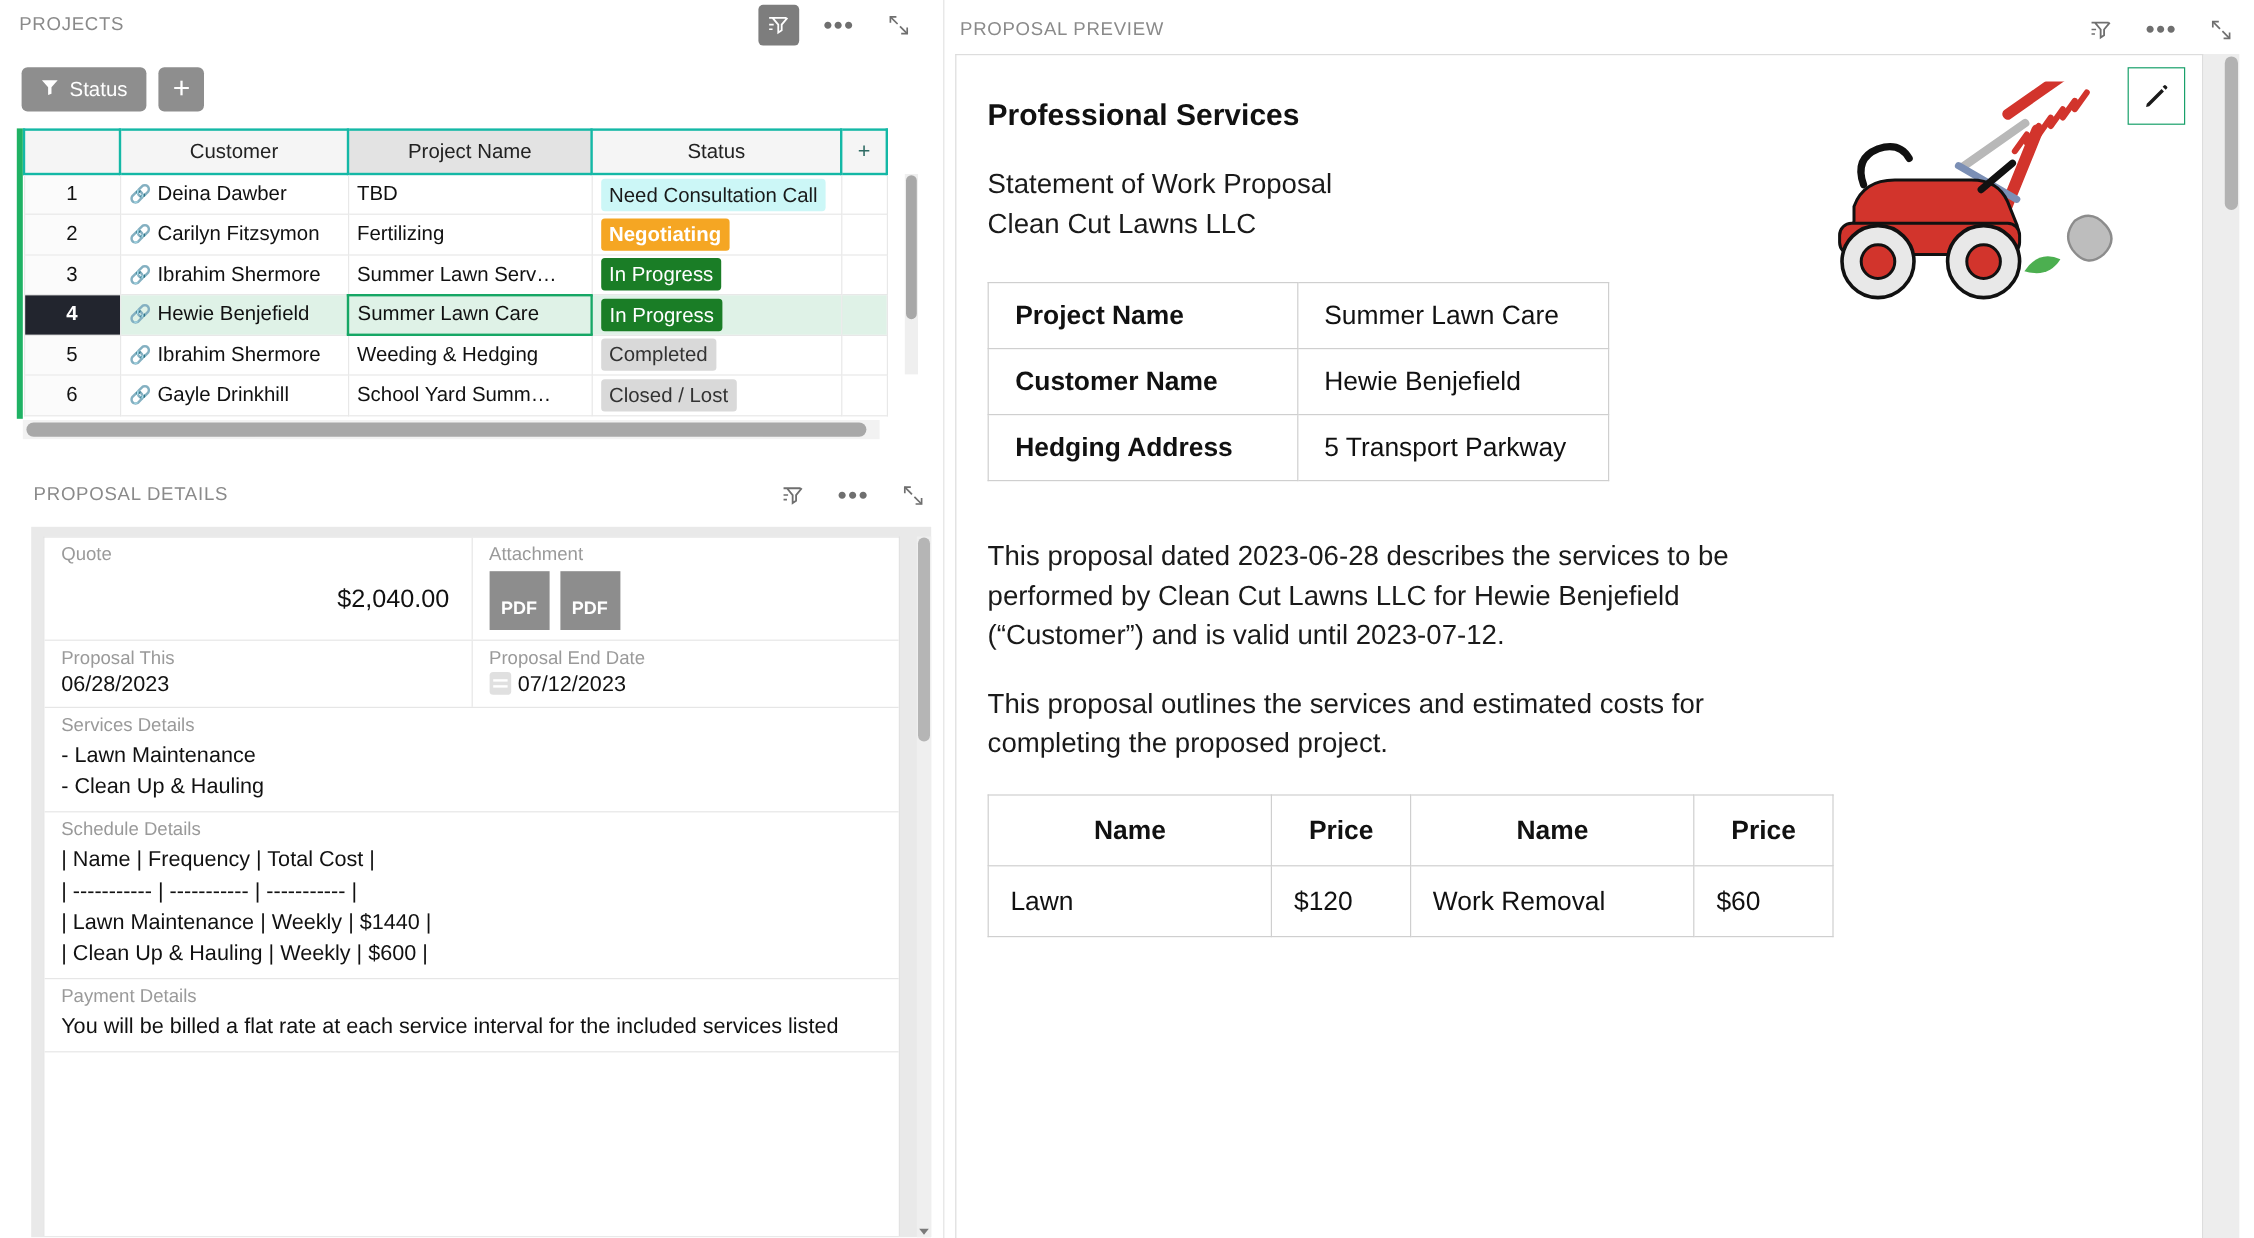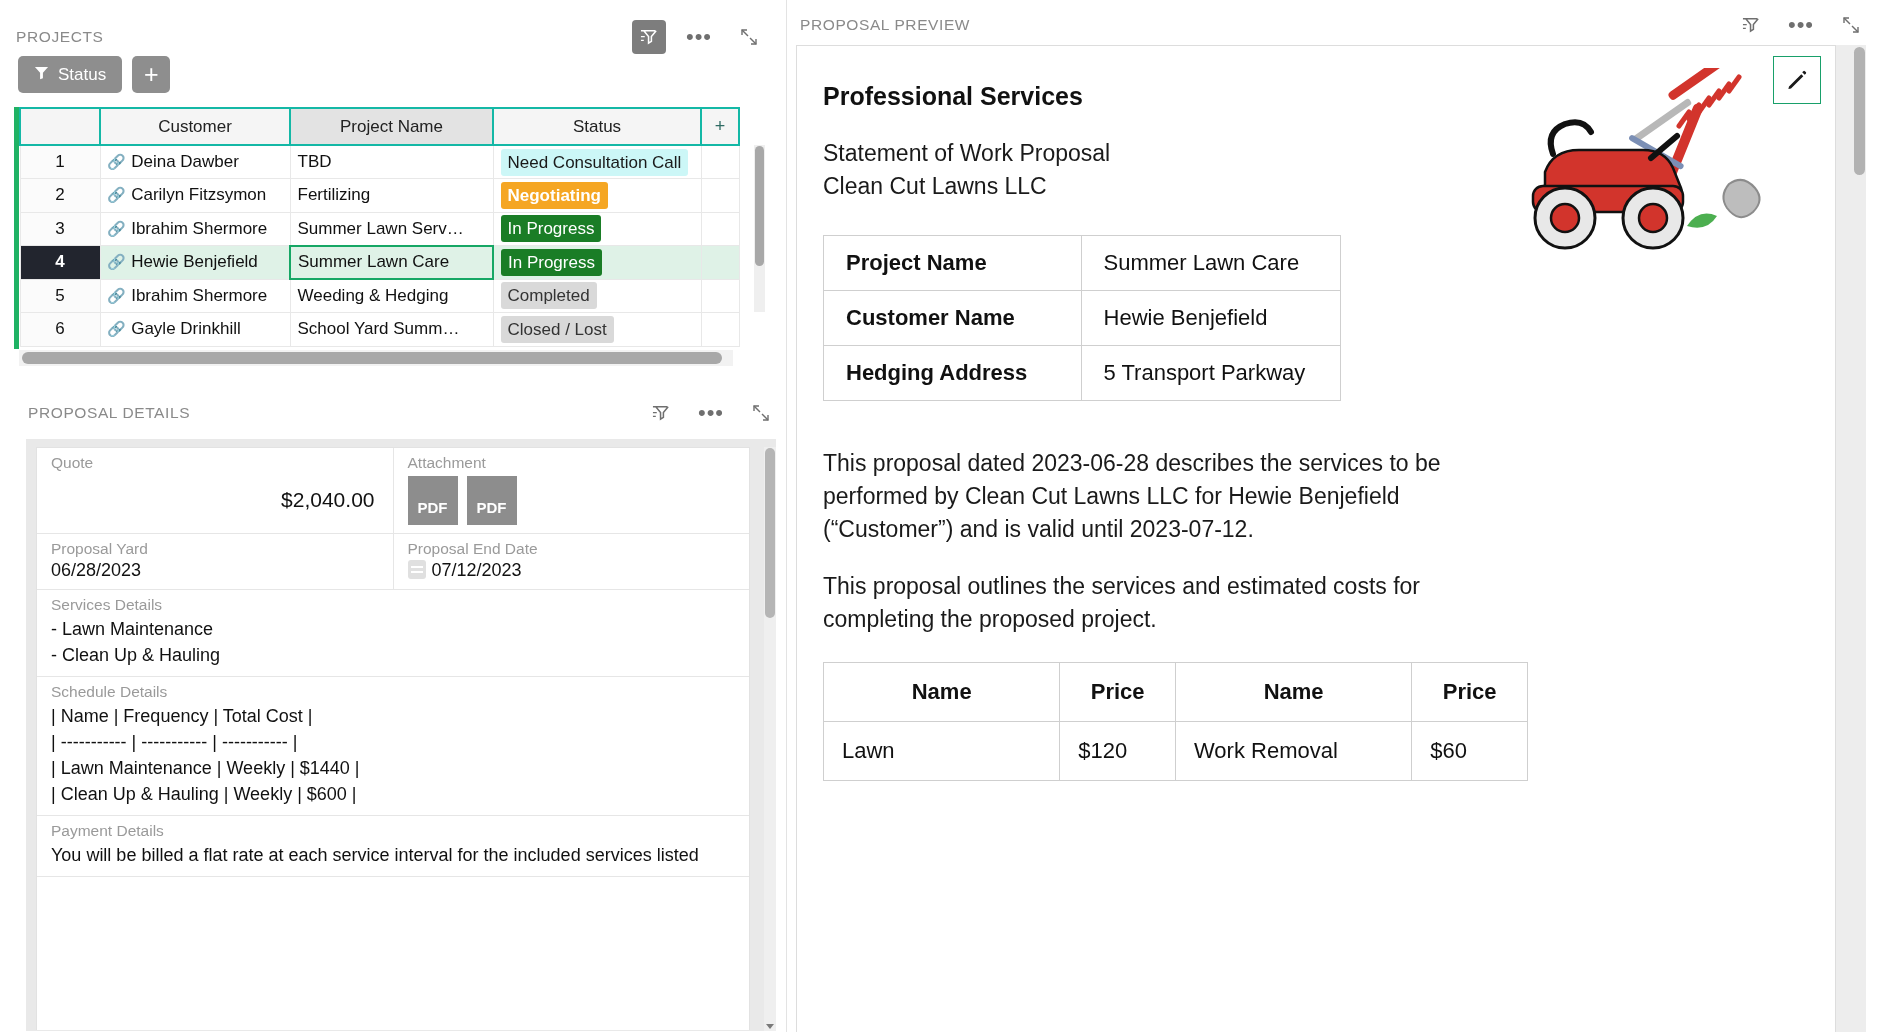--- a/index.html
+++ b/index.html
@@ -28,21 +28,21 @@
   .icon-btn {
     width: 34px; height: 34px;
     display: flex; align-items: center; justify-content: center;
     color: #6f6f6f; cursor: pointer;
   }
   .icon-btn.active { background:#7d7d7d; border-radius:4px; color:#fff; }
   .dots { font-size: 22px; line-height: 10px; color:#6f6f6f; letter-spacing:1px; }
 
   
   #projects-panel { position:absolute; left:0; top:0; width:782px; height:382px; }
-  #projects-header { left:16px; top:20px; width:750px;gap:40px; }
+  #projects-header { left:16px; top:4px; width:750px;gap:40px; }
   #projects-header .panel-title { flex:0 0 auto; }
   #projects-header .hdr-icons { margin-left:auto; }
 
   .toolbar { position:absolute; left:18px; top:56px; display:flex; align-items:center; gap:10px; }
   .filter-chip {
     background:#8e8e8e; color:#fff; border-radius:5px;
     height:37px; padding:0 16px; display:flex; align-items:center; gap:9px;
     font-size:17px; cursor:pointer;
   }
   .plus-chip {
@@ -337,21 +337,21 @@
             <div class="fld-label">Attachment</div>
             <div class="pdf-row">
               <div class="pdf-chip">PDF</div>
               <div class="pdf-chip">PDF</div>
             </div>
           </div>
         </div>
 
         <div class="row2">
           <div class="half">
-            <div class="fld-label">Proposal Yard</div>
+            <div class="fld-label">Proposal This</div>
             <div class="fld-value">06/28/2023</div>
           </div>
           <div class="half">
             <div class="fld-label">Proposal End Date</div>
             <div class="fld-value">
               <span class="cal-ico"></span><span>07/12/2023</span>
             </div>
           </div>
         </div>
 

